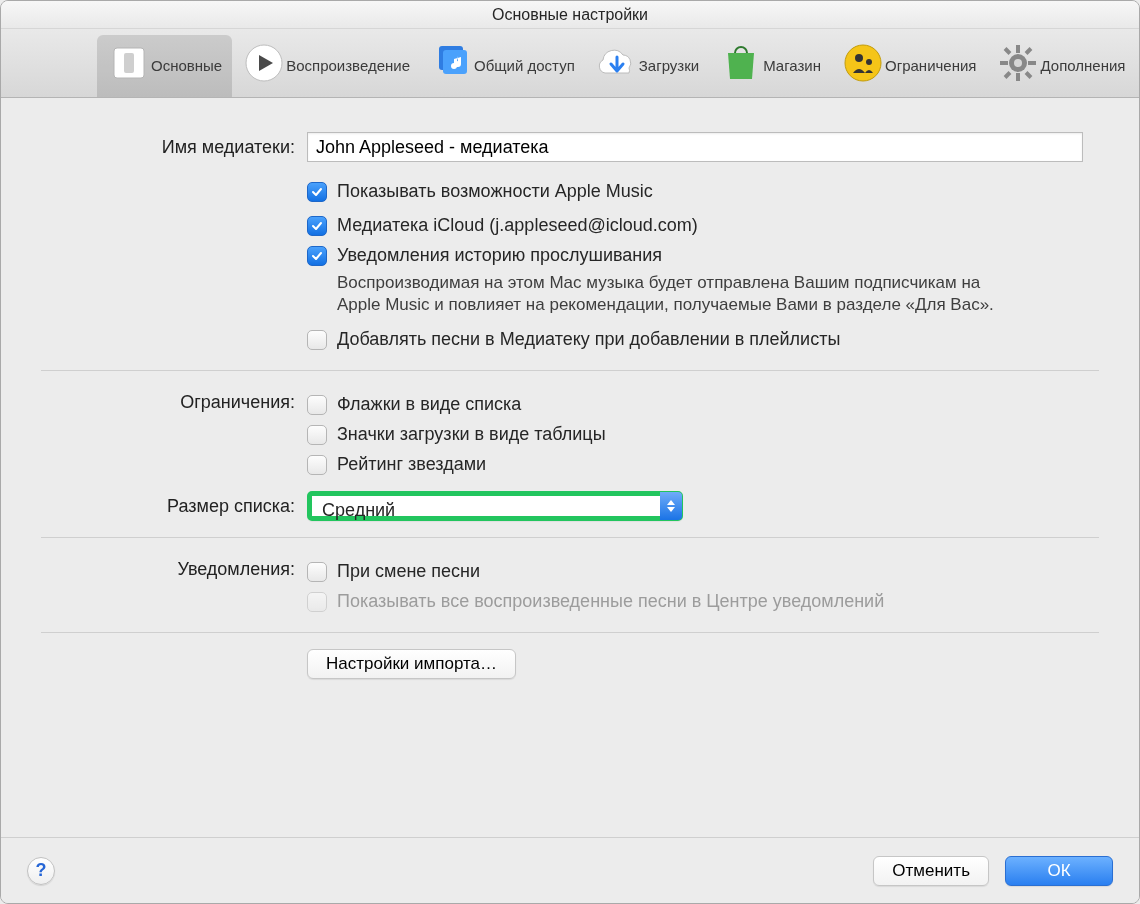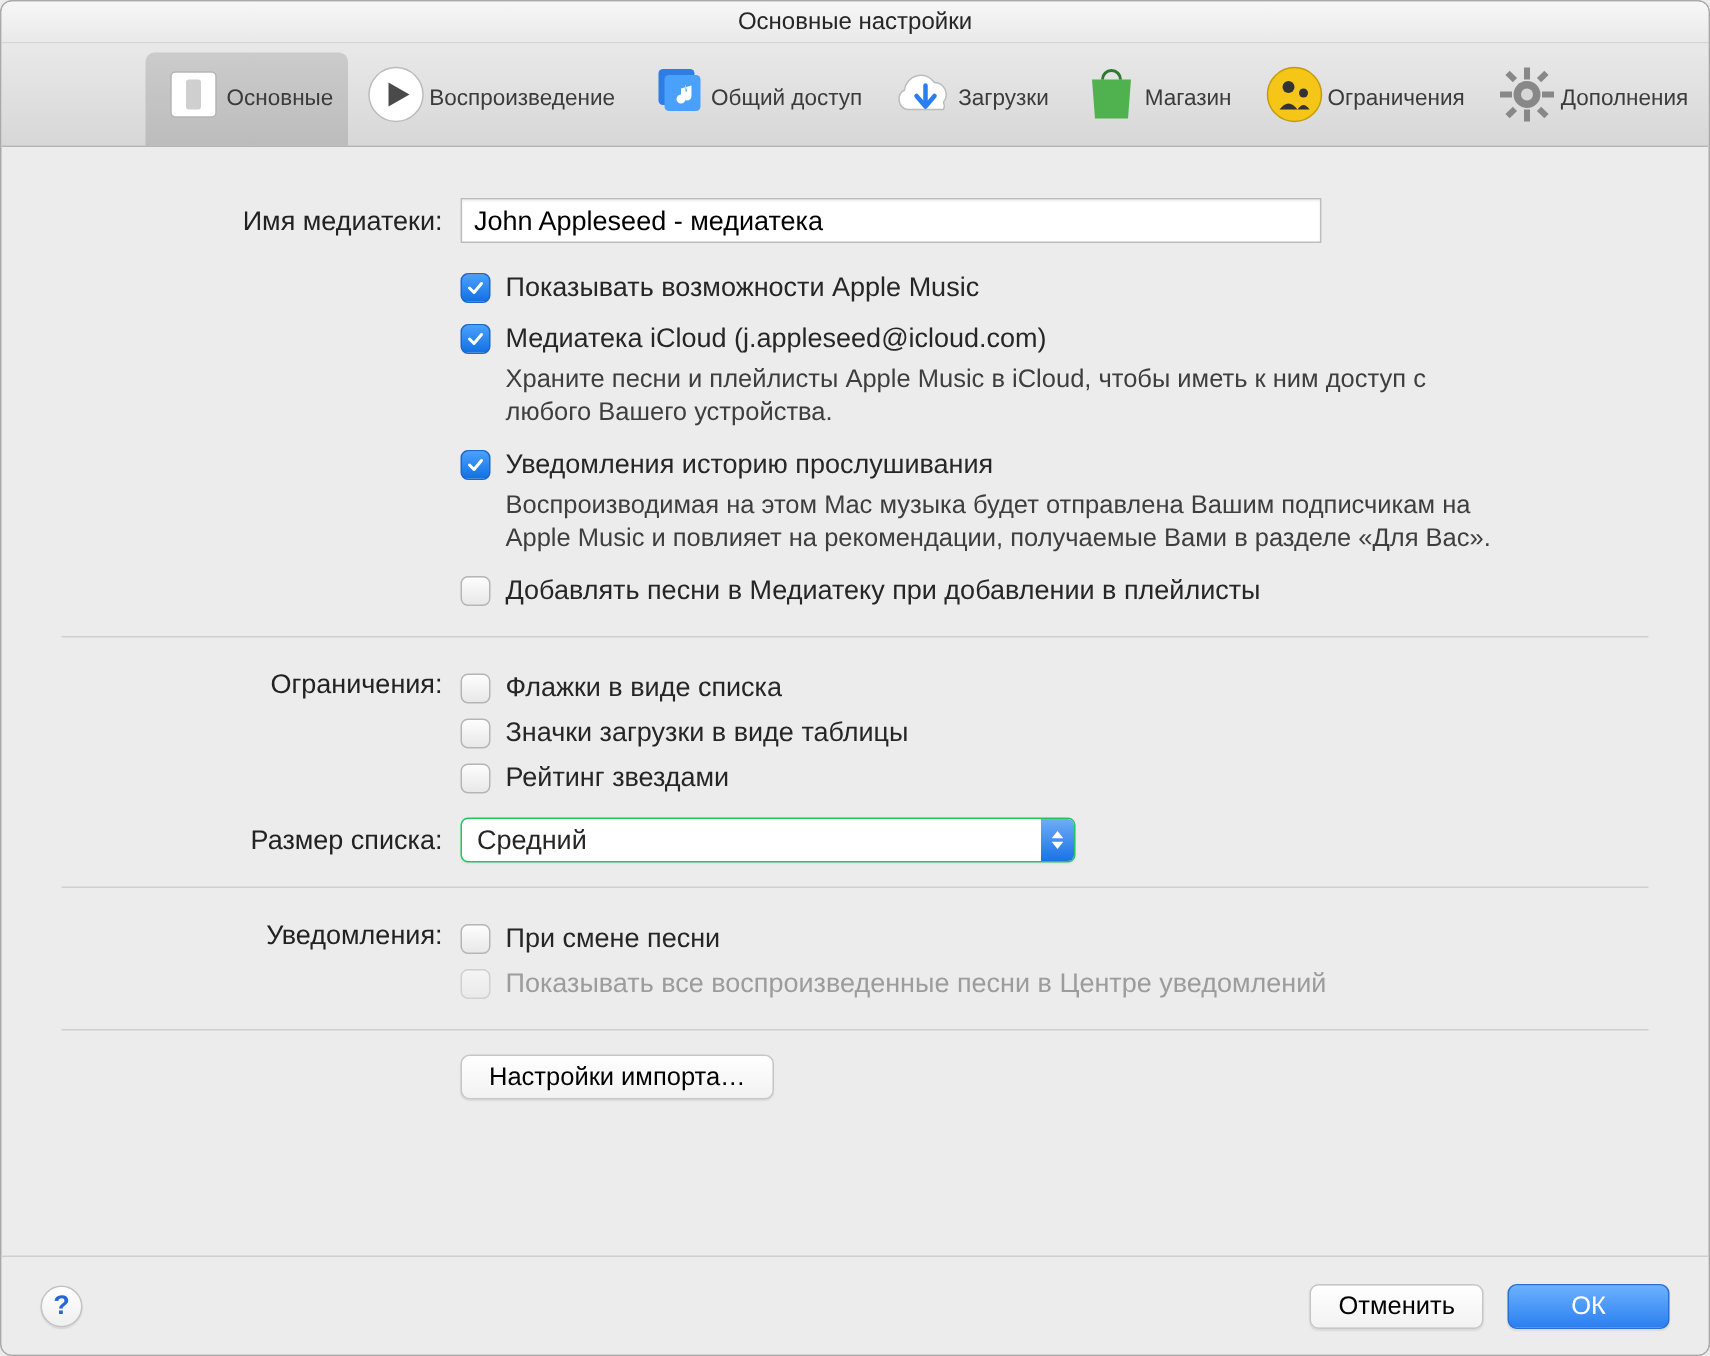--- a/index.html
+++ b/index.html
@@ -78,21 +78,21 @@
     text-align: right;
     padding-right: 12px;
     font-size: 18px;
     color: #222;
     line-height: 30px;
   }
   .row-body {
     flex: 1;
   }
   input.text {
-    width: 574px;
+    width: 776px;
     height: 30px;
     font-size: 18px;
     padding: 2px 8px;
     border: 1px solid #bcbcbc;
     background: #fff;
     box-shadow: inset 0 1px 2px rgba(0,0,0,0.08);
   }
   .check-row {
     display: flex;
     align-items: flex-start;
@@ -134,24 +134,24 @@
   .divider {
     border: none;
     border-top: 1px solid #cfcfcf;
     margin: 10px 0;
   }
   .select-wrap {
     position: relative;
     display: inline-block;
   }
   .select {
-    width: 410px;
+    width: 376px;
     height: 30px;
     background: #fff;
-    border: 1px solid #22c55e;
+    border: 5px solid #22c55e;
     border-radius: 5px;
     font-size: 18px;
     padding: 0 30px 0 10px;
     line-height: 28px;
     box-shadow: 0 1px 1px rgba(0,0,0,0.05);
     display: inline-block;
   }
   .select-arrows {
     position: absolute;
     right: 1px;
@@ -319,21 +319,20 @@
           <span class="check-label">Показывать возможности Apple Music</span>
         </div>
         <div class="check-row" style="margin-top:8px">
           <div class="checkbox checked">
               <svg width="12" height="12" viewBox="0 0 12 12">
                 <path d="M2 6 L5 9 L10 3" stroke="#fff" stroke-width="2" fill="none" stroke-linecap="round" stroke-linejoin="round"></path>
               </svg>
             </div>
           <span class="check-label">Медиатека iCloud (j.appleseed@icloud.com)</span>
         </div>
-        <div class="desc">Храните песни и плейлисты Apple Music в iCloud, чтобы иметь к ним доступ с любого Вашего устройства.</div>
 
         <div class="check-row">
           <div class="checkbox checked">
               <svg width="12" height="12" viewBox="0 0 12 12">
                 <path d="M2 6 L5 9 L10 3" stroke="#fff" stroke-width="2" fill="none" stroke-linecap="round" stroke-linejoin="round"></path>
               </svg>
             </div>
           <span class="check-label">Уведомления историю прослушивания</span>
         </div>
         <div class="desc">Воспроизводимая на этом Mac музыка будет отправлена Вашим подписчикам на Apple Music и повлияет на рекомендации, получаемые Вами в разделе «Для Вас».</div>

